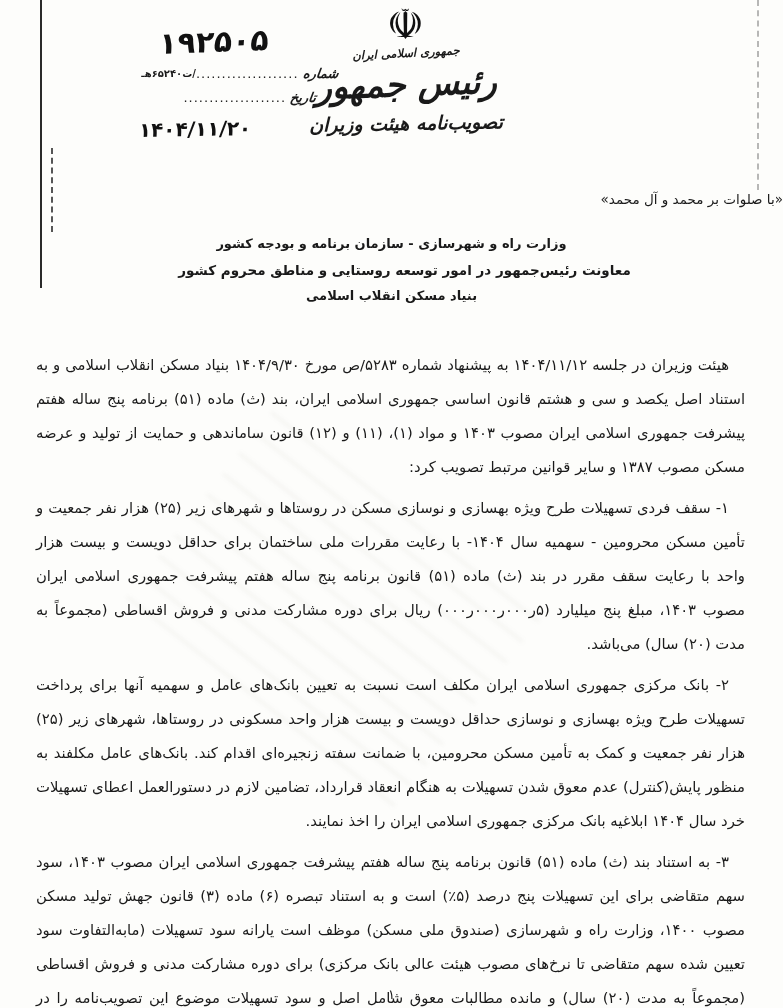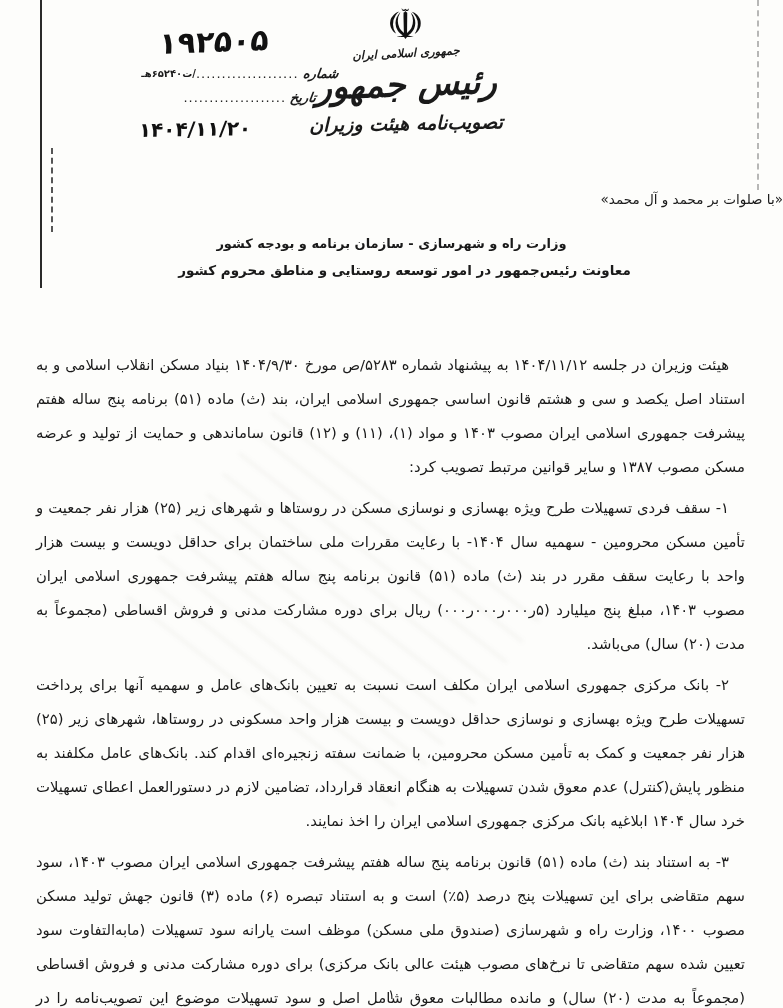--- a/index.html
+++ b/index.html
@@ -93,20 +93,21 @@
     <div class="republic">جمهوری اسلامی ایران</div>
     <div class="president">رئیس جمهور</div>
     <div class="doctype">تصویب‌نامه هیئت وزیران</div>
   </div>
 
   <div class="salutation">«با صلوات بر محمد و آل محمد»</div>
 
   <div class="recipients">
     <div class="r1">وزارت راه و شهرسازی - سازمان برنامه و بودجه کشور</div>
     <div class="r3">معاونت رئیس‌جمهور در امور توسعه روستایی و مناطق محروم کشور</div>
+    <div class="r4">بنیاد مسکن انقلاب اسلامی</div>
   </div>
 
   <div class="body">
     <p>هیئت وزیران در جلسه ۱۴۰۴/۱۱/۱۲ به پیشنهاد شماره ۵۲۸۳/ص مورخ ۱۴۰۴/۹/۳۰ بنیاد مسکن انقلاب اسلامی و به استناد اصل یکصد و سی و هشتم قانون اساسی جمهوری اسلامی ایران، بند (ث) ماده (۵۱) برنامه پنج ساله هفتم پیشرفت جمهوری اسلامی ایران مصوب ۱۴۰۳ و مواد (۱)، (۱۱) و (۱۲) قانون ساماندهی و حمایت از تولید و عرضه مسکن مصوب ۱۳۸۷ و سایر قوانین مرتبط تصویب کرد:</p>
     <p>۱- سقف فردی تسهیلات طرح ویژه بهسازی و نوسازی مسکن در روستاها و شهرهای زیر (۲۵) هزار نفر جمعیت و تأمین مسکن محرومین - سهمیه سال ۱۴۰۴- با رعایت مقررات ملی ساختمان برای حداقل دویست و بیست هزار واحد با رعایت سقف مقرر در بند (ث) ماده (۵۱) قانون برنامه پنج ساله هفتم پیشرفت جمهوری اسلامی ایران مصوب ۱۴۰۳، مبلغ پنج میلیارد (۵ر۰۰۰ر۰۰۰ر۰۰۰) ریال برای دوره مشارکت مدنی و فروش اقساطی (مجموعاً به مدت (۲۰) سال) می‌باشد.</p>
     <p>۲- بانک مرکزی جمهوری اسلامی ایران مکلف است نسبت به تعیین بانک‌های عامل و سهمیه آنها برای پرداخت تسهیلات طرح ویژه بهسازی و نوسازی حداقل دویست و بیست هزار واحد مسکونی در روستاها، شهرهای زیر (۲۵) هزار نفر جمعیت و کمک به تأمین مسکن محرومین، با ضمانت سفته زنجیره‌ای اقدام کند. بانک‌های عامل مکلفند به منظور پایش(کنترل) عدم معوق شدن تسهیلات به هنگام انعقاد قرارداد، تضامین لازم در دستورالعمل اعطای تسهیلات خرد سال ۱۴۰۴ ابلاغیه بانک مرکزی جمهوری اسلامی ایران را اخذ نمایند.</p>
     <p>۳- به استناد بند (ث) ماده (۵۱) قانون برنامه پنج ساله هفتم پیشرفت جمهوری اسلامی ایران مصوب ۱۴۰۳، سود سهم متقاضی برای این تسهیلات پنج درصد (۵٪) است و به استناد تبصره (۶) ماده (۳) قانون جهش تولید مسکن مصوب ۱۴۰۰، وزارت راه و شهرسازی (صندوق ملی مسکن) موظف است یارانه سود تسهیلات (مابه‌التفاوت سود تعیین شده سهم متقاضی تا نرخ‌های مصوب هیئت عالی بانک مرکزی) برای دوره مشارکت مدنی و فروش اقساطی (مجموعاً به مدت (۲۰) سال) و مانده مطالبات معوق شامل اصل و سود تسهیلات موضوع این تصویب‌نامه را در صورت عدم پرداخت توسط متقاضی، از محل منابع صندوق ملی مسکن با رعایت اساسنامه</p>
   </div>
 
   <div class="pagenum">۱</div>

